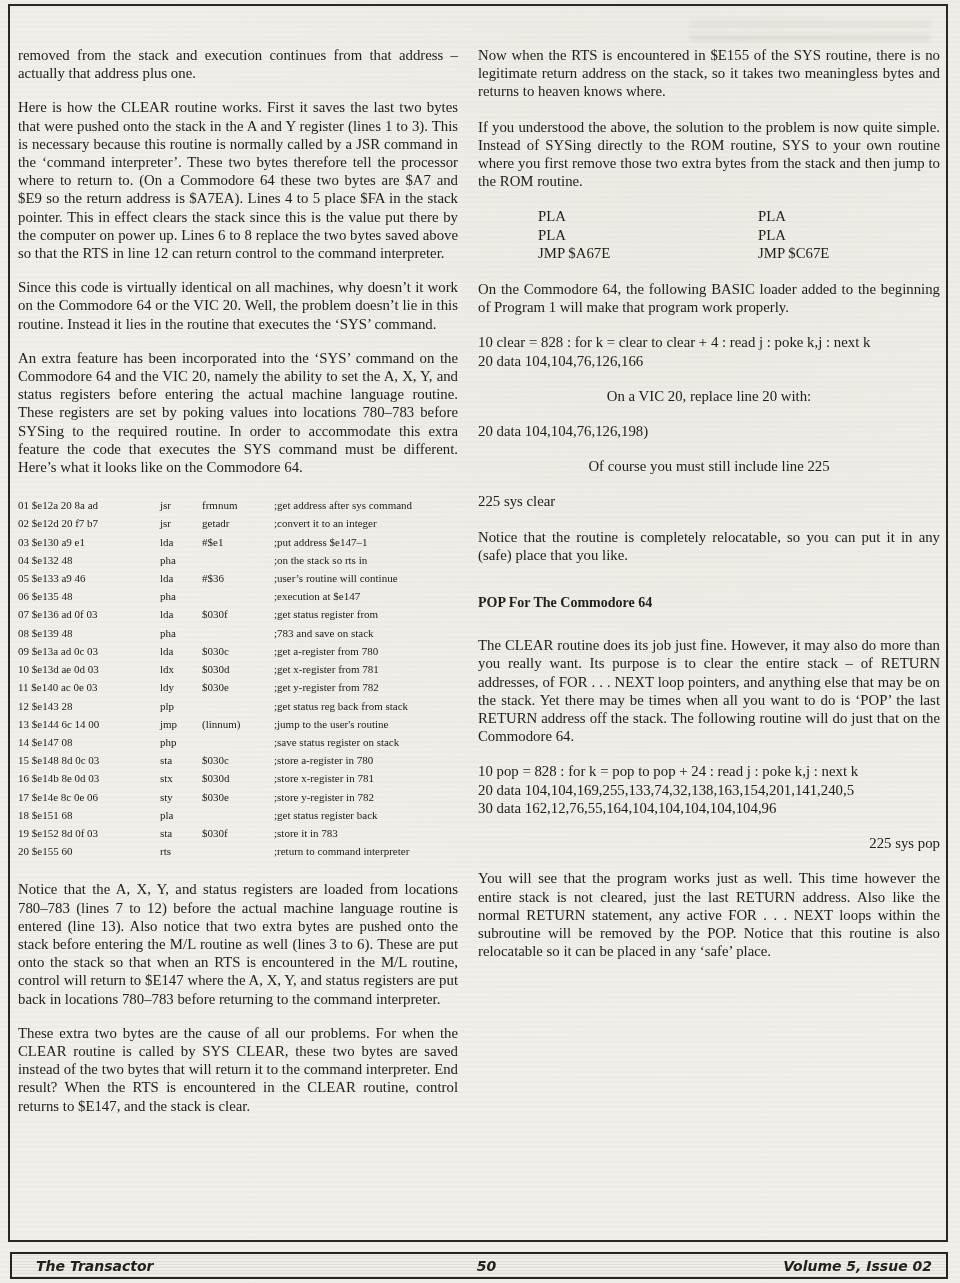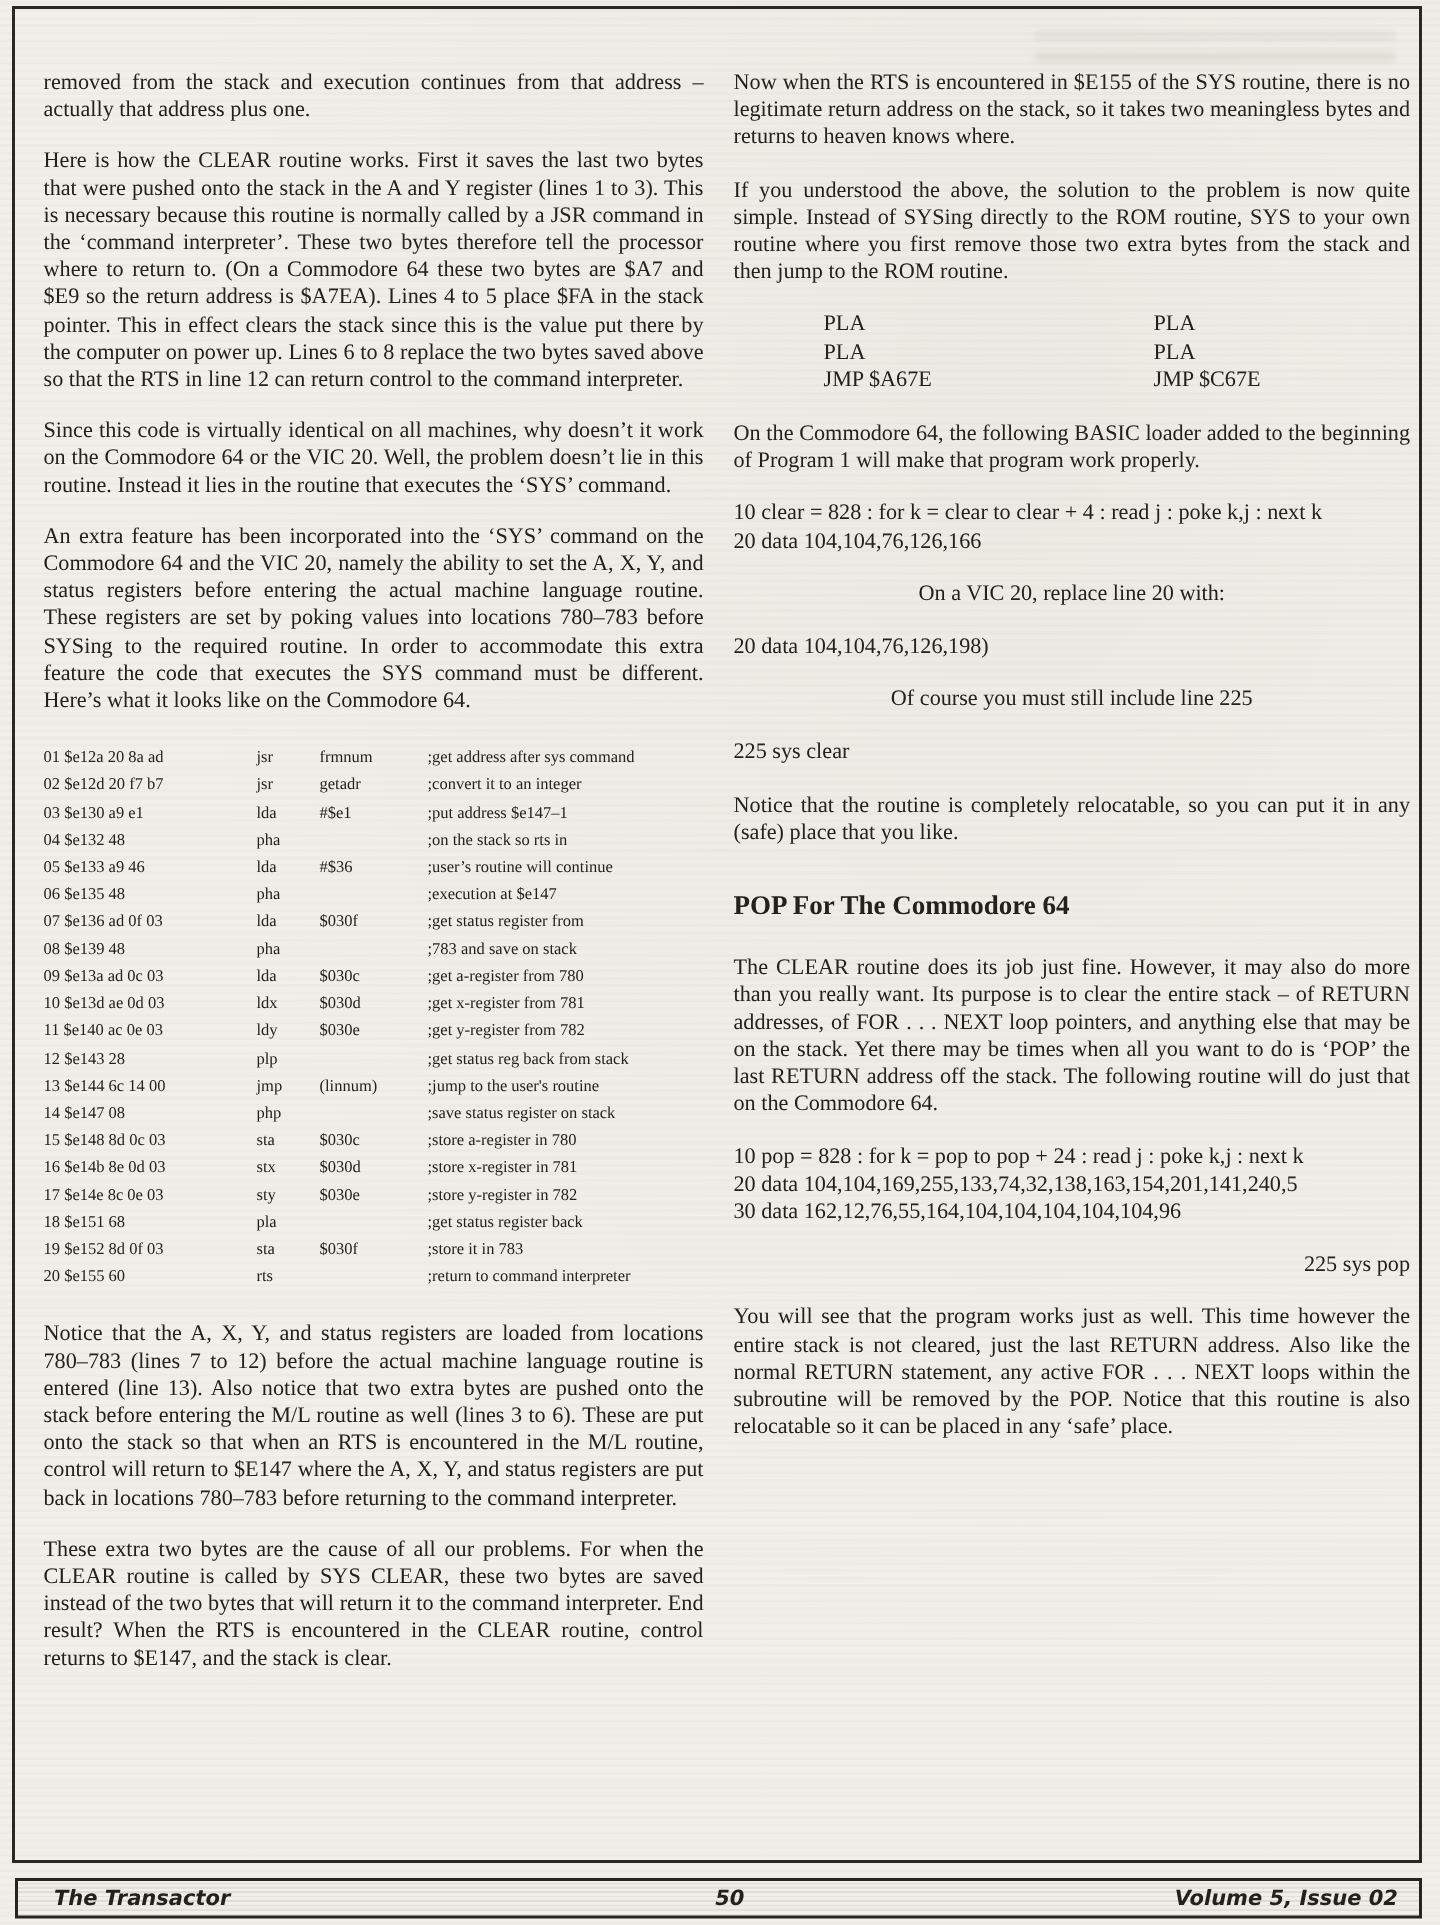--- a/index.html
+++ b/index.html
@@ -16,35 +16,35 @@
       radial-gradient(ellipse at 70% 20%, rgba(150,145,130,0.05), rgba(0,0,0,0) 60%);
   }
   .frame{
     position:absolute;left:8px;top:4px;width:940px;height:1238px;
     border:2px solid #2a2823;
     box-sizing:border-box;
     background:transparent;
   }
   .columns{
     display:flex;
-    padding:40px 6px 0 19px;
+    padding:40px 6px 0 8px;
     gap:20px;
     box-sizing:border-box;
   }
   .col{font-size:14.8px;line-height:18.2px;}
   .col-left{flex:0 0 440px;max-width:440px;}
   .col-right{flex:1;min-width:0;}
   p{margin:0 0 16px 0;text-align:justify;}
   .col-right p{margin-bottom:17px;}
   .noj{text-align:center;}
   .codeline{margin:0 0 0 0;text-align:left;white-space:nowrap;}
   .codeblock{margin:0 0 17px 0;}
   .center-line{text-align:right;margin:0 0 17px 0;}
   .section-heading{
-    font-weight:bold;font-size:18px;margin:30px 0 24px 0;text-align:left;
+    font-weight:bold;font-size:14px;margin:30px 0 24px 0;text-align:left;
   }
   
   .asm{margin:20px 0 20px 0;font-size:11px;line-height:18.2px;}
   .asm-row{display:grid;grid-template-columns:142px 42px 72px 1fr;}
   .asm-row span{white-space:nowrap;overflow:visible;}
   
   .routine-table{margin:0 0 18px 60px;}
   .routine-headers,.routine-row{display:grid;grid-template-columns:220px 1fr;}
   .routine-headers{margin-bottom:18px;}
   .routine-body{margin-top:0;}
@@ -176,21 +176,21 @@
             <span>$030c</span>
             <span>;store a-register in 780</span>
           </div>
         <div class="asm-row">
             <span>16 $e14b 8e 0d 03</span>
             <span>stx</span>
             <span>$030d</span>
             <span>;store x-register in 781</span>
           </div>
         <div class="asm-row">
-            <span>17 $e14e 8c 0e 03</span>
+            <span>17 $e14e 8c 0e 06</span>
             <span>sty</span>
             <span>$030e</span>
             <span>;store y-register in 782</span>
           </div>
         <div class="asm-row">
             <span>18 $e151 68</span>
             <span>pla</span>
             <span></span>
             <span>;get status register back</span>
           </div>

